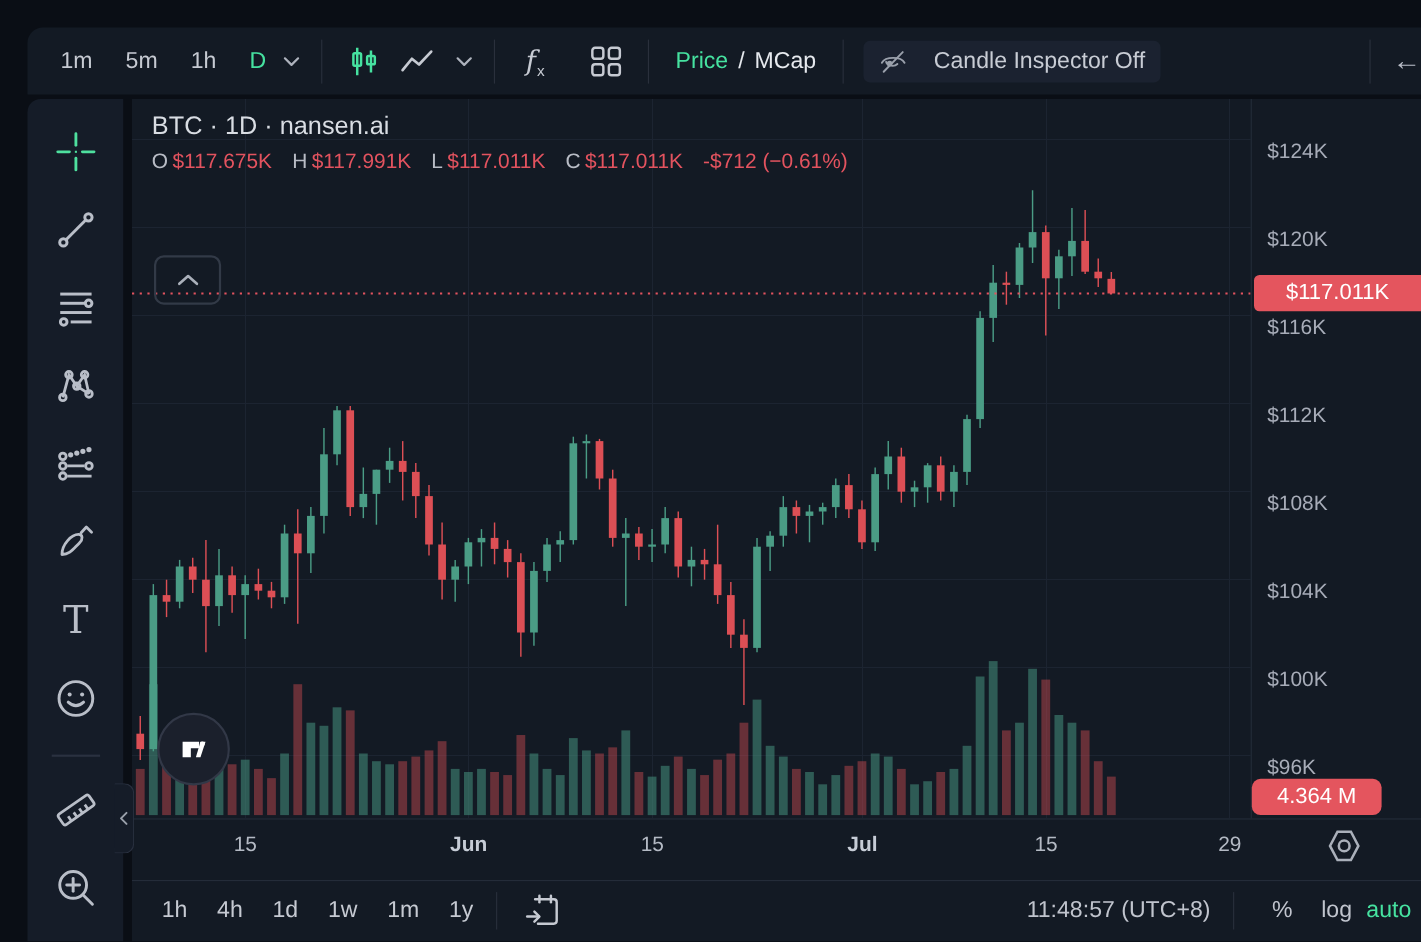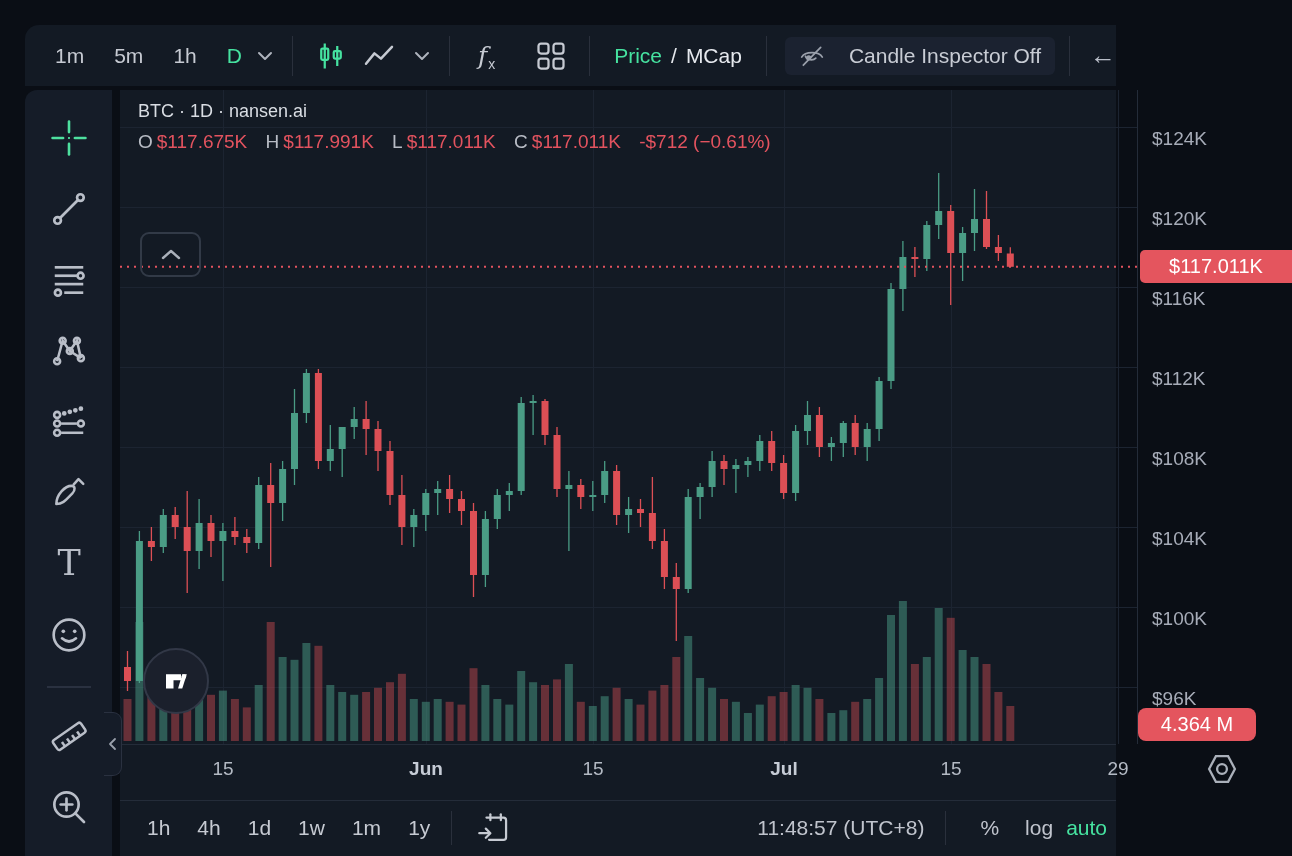--- a/index.html
+++ b/index.html
@@ -1,17 +1,17 @@
 <!DOCTYPE html>
 <html><head>
 <meta charset="utf-8">
 <style>
   html,body{margin:0;padding:0;background:#0a0e15;width:1292px;height:856px;overflow:hidden;
     font-family:"Liberation Sans",sans-serif;-webkit-font-smoothing:antialiased;}
-  .stage{position:relative;width:1116px;height:856px;background:#0a0e15;}
+  .stage{position:relative;width:1292px;height:856px;background:#0a0e15;}
   .px{position:absolute;}
   
   .topbar{left:25px;top:25px;right:0;height:61px;background:#131a24;border-radius:14px 0 0 0;
     display:flex;align-items:center;color:#c6cad2;font-size:21px;}
   .tb-item{cursor:pointer;white-space:nowrap;}
   .intervals{display:flex;align-items:center;gap:30px;margin-left:30px;}
   .intervals .active{color:#46e2a0;}
   .sep{width:1px;height:40px;background:#2a303c;margin:0 18px;flex:0 0 1px;}
   .tb-icon{display:flex;align-items:center;justify-content:center;width:40px;height:40px;cursor:pointer;}
   .chev{margin-left:14px;display:flex;align-items:center;cursor:pointer;}
@@ -44,21 +44,21 @@
   .ylabel{position:absolute;left:15px;color:#a7acb8;font-size:19px;}
   .price-pill{left:1140px;top:250px;width:152px;height:33px;background:#e4555e;border-radius:5px 0 0 5px;
     color:#fff;font-size:20px;display:flex;align-items:center;justify-content:center;z-index:4;}
   .vol-pill{left:1138px;top:708px;width:118px;height:33px;background:#e4555e;border-radius:8px;
     color:#fff;font-size:20px;display:flex;align-items:center;justify-content:center;z-index:4;}
   .xlabel{position:absolute;top:14px;transform:translateX(-50%);color:#b4bac4;font-size:19px;}
   .xlabel.bold{font-weight:700;color:#c6ccd6;}
   .gear{left:1203px;top:752px;cursor:pointer;z-index:3;}
   
   .legend{left:138px;top:101px;z-index:5;}
-  .legend .l1{font-size:18px;color:#d9dde3;}
+  .legend .l1{font-size:23px;color:#d9dde3;}
   .legend .l2{margin-top:9px;font-size:19px;color:#b8bcc5;}
   .legend .l2 .v{color:#e3535f;}
   .legend .l2 span{margin-right:4px;}
   .legend .l2 .g{margin-left:9px;}
   .legend .l3{margin-top:13px;font-size:19px;color:#b8bcc5;}
   .legend .l3 .v{color:#e3535f;margin-left:14px;}
   .collapse-btn{left:140px;top:232px;width:57px;height:41px;border:2px solid #323a47;border-radius:9px;
     display:flex;align-items:center;justify-content:center;cursor:pointer;z-index:5;}
   .tvlogo{left:143px;top:648px;width:66px;height:66px;border-radius:50%;background:#1b202c;
     border:2px solid #323847;display:flex;align-items:center;justify-content:center;cursor:pointer;z-index:5;box-sizing:border-box;}

